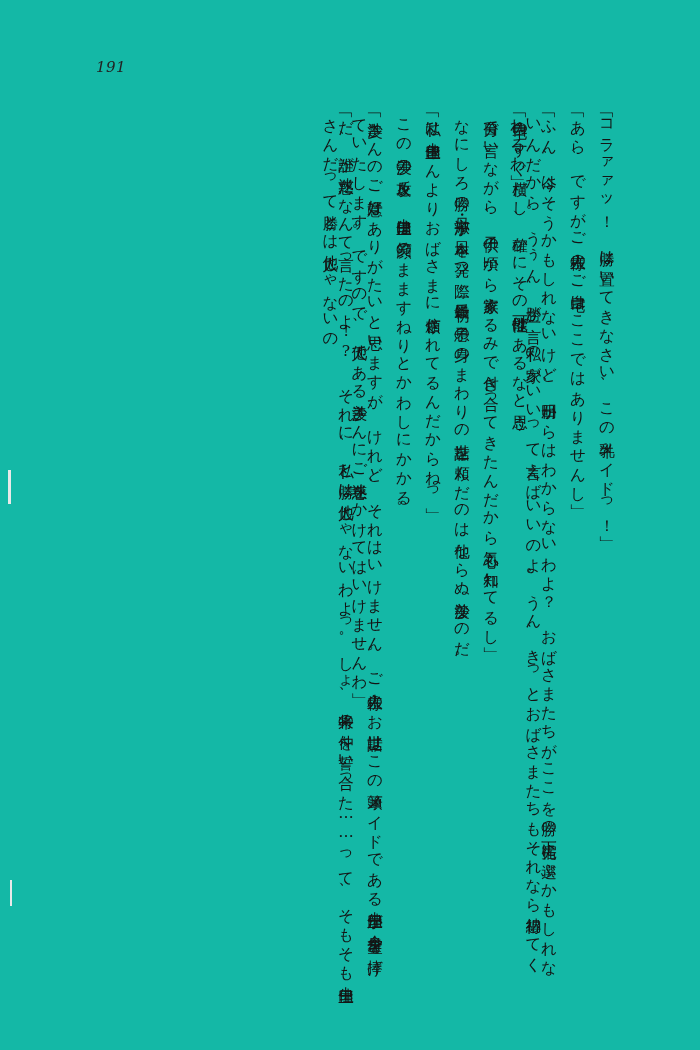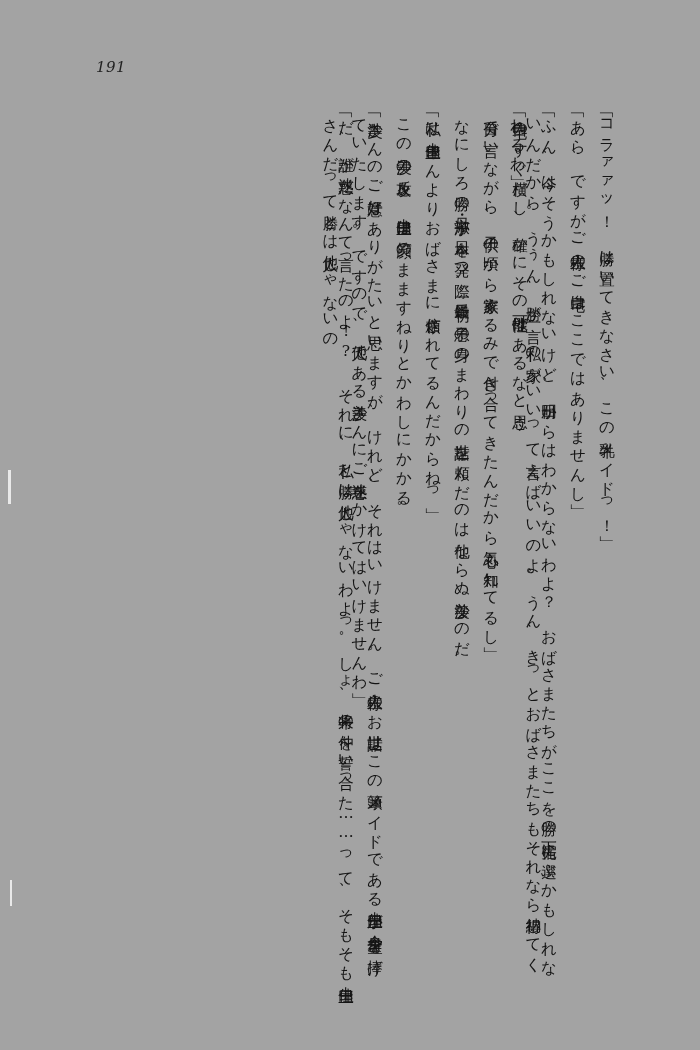--- a/index.html
+++ b/index.html
@@ -12,21 +12,21 @@
     height: 1050px;
     overflow: hidden;
     font-family: "DejaVu Serif", "Liberation Serif", serif;
     color: #1a1a1a;
   }
 
   .page {
     position: relative;
     width: 700px;
     height: 1050px;
-    background: #a3a3a3;
+    background: #14b8a6;
   }
 
   
   .page-number {
     position: absolute;
     top: 58px;
     left: 96px;
     font-size: 15px;
     font-style: italic;
     font-family: "DejaVu Serif", "Liberation Serif", serif;

